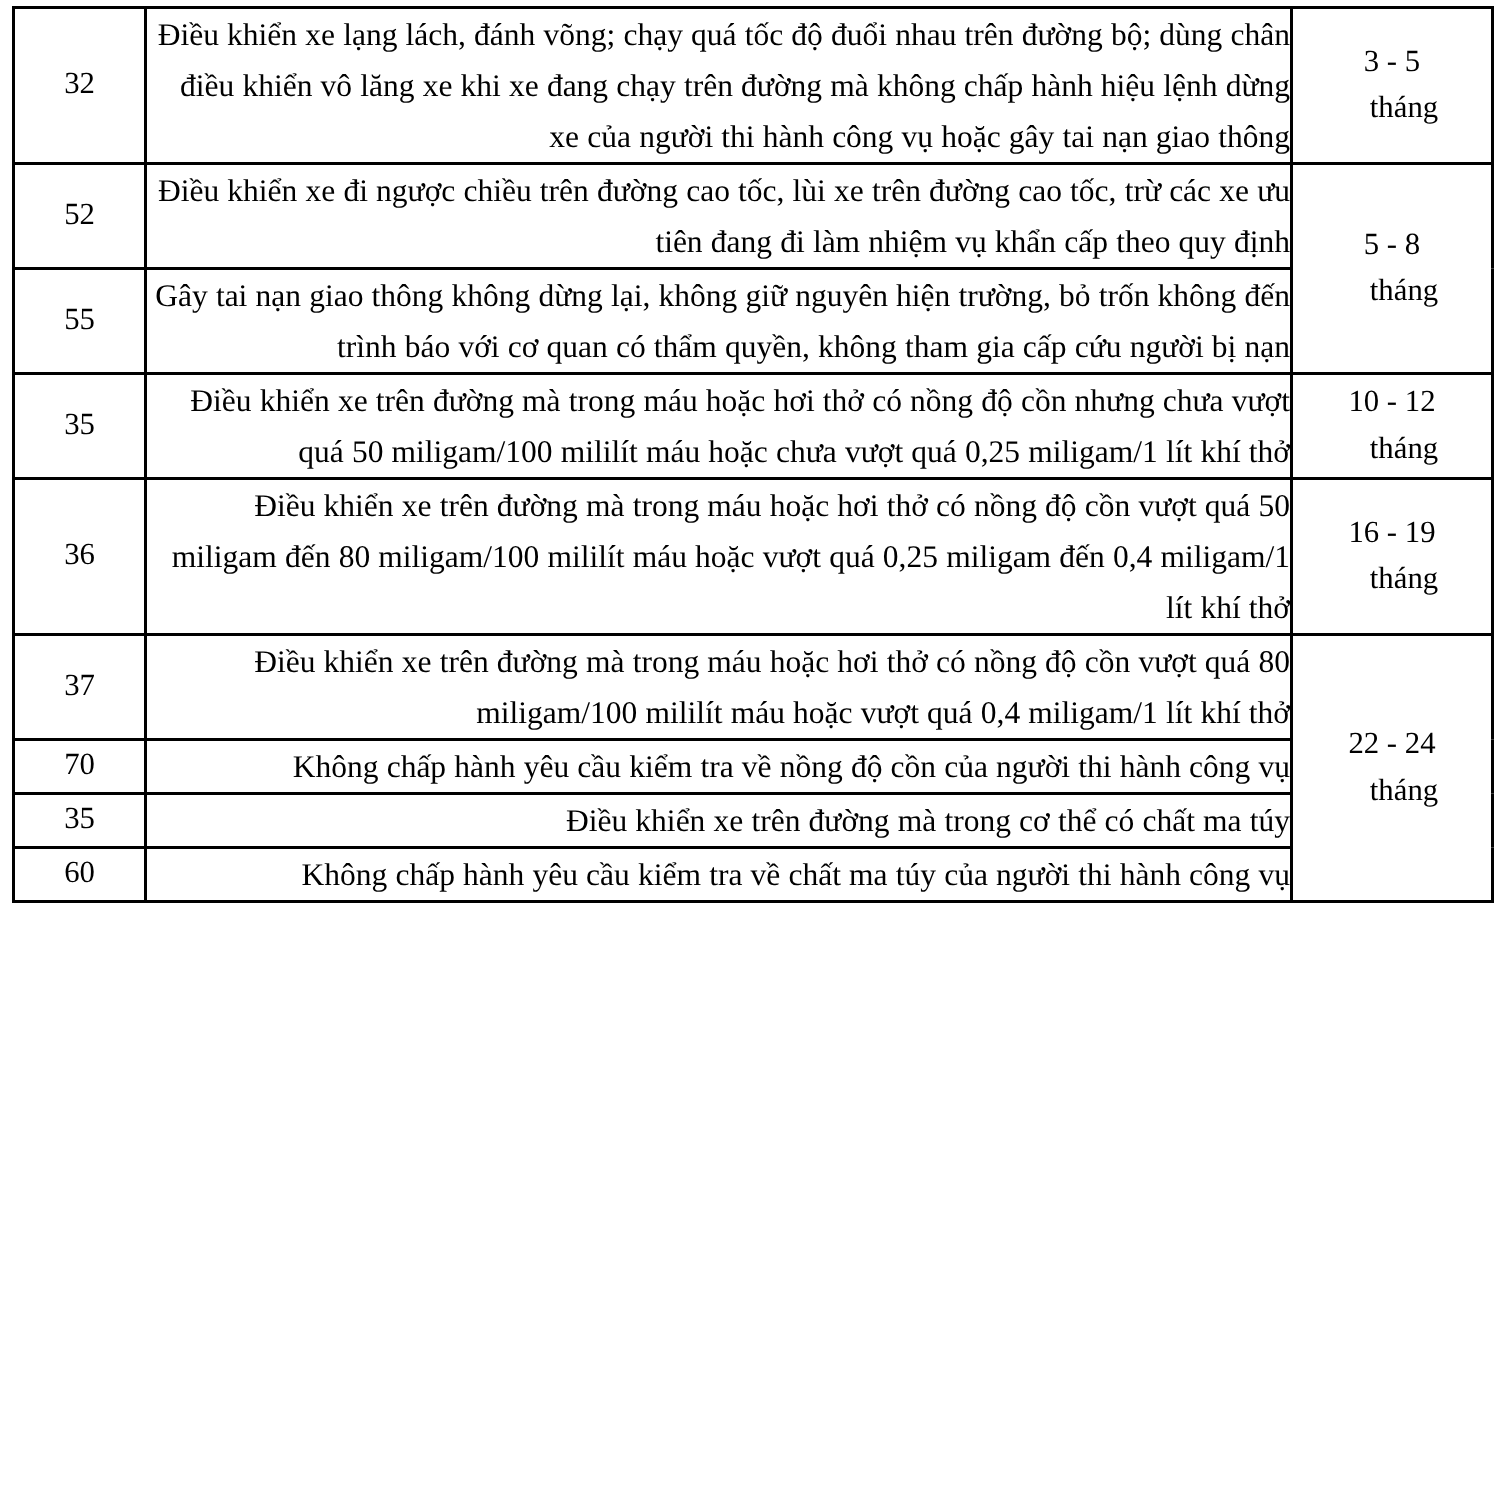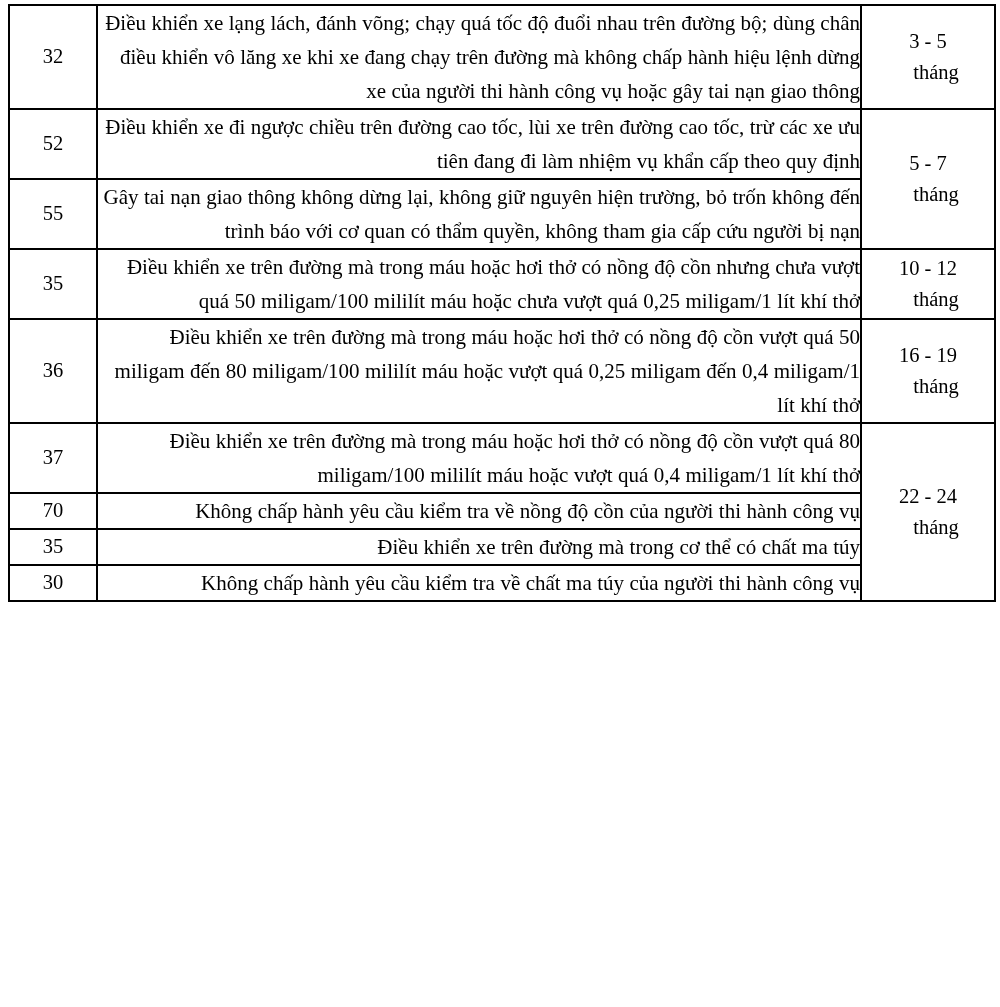--- a/index.html
+++ b/index.html
@@ -79,21 +79,21 @@
         <td class="cell-dur" rowspan="1">
           <span class="dur-range">3 - 5</span>
           <span class="dur-unit">tháng</span>
         </td>
       </tr>
 
       <tr>
         <td class="cell-no">52</td>
         <td class="cell-desc">Điều khiển xe đi ngược chiều trên đường cao tốc, lùi xe trên đường cao tốc, trừ các xe ưu tiên đang đi làm nhiệm vụ khẩn cấp theo quy định</td>
         <td class="cell-dur" rowspan="2">
-          <span class="dur-range">5 - 7</span>
+          <span class="dur-range">5 - 8</span>
           <span class="dur-unit">tháng</span>
         </td>
       </tr>
 
       <tr>
         <td class="cell-no">55</td>
         <td class="cell-desc">Gây tai nạn giao thông không dừng lại, không giữ nguyên hiện trường, bỏ trốn không đến trình báo với cơ quan có thẩm quyền, không tham gia cấp cứu người bị nạn</td>
       </tr>
 
       <tr>
@@ -127,19 +127,19 @@
         <td class="cell-no">70</td>
         <td class="cell-desc">Không chấp hành yêu cầu kiểm tra về nồng độ cồn của người thi hành công vụ</td>
       </tr>
 
       <tr>
         <td class="cell-no">35</td>
         <td class="cell-desc">Điều khiển xe trên đường mà trong cơ thể có chất ma túy</td>
       </tr>
 
       <tr>
-        <td class="cell-no">30</td>
+        <td class="cell-no">60</td>
         <td class="cell-desc">Không chấp hành yêu cầu kiểm tra về chất ma túy của người thi hành công vụ</td>
       </tr>
 
     </tbody>
   </table>
 </div>
 
 </body></html>

